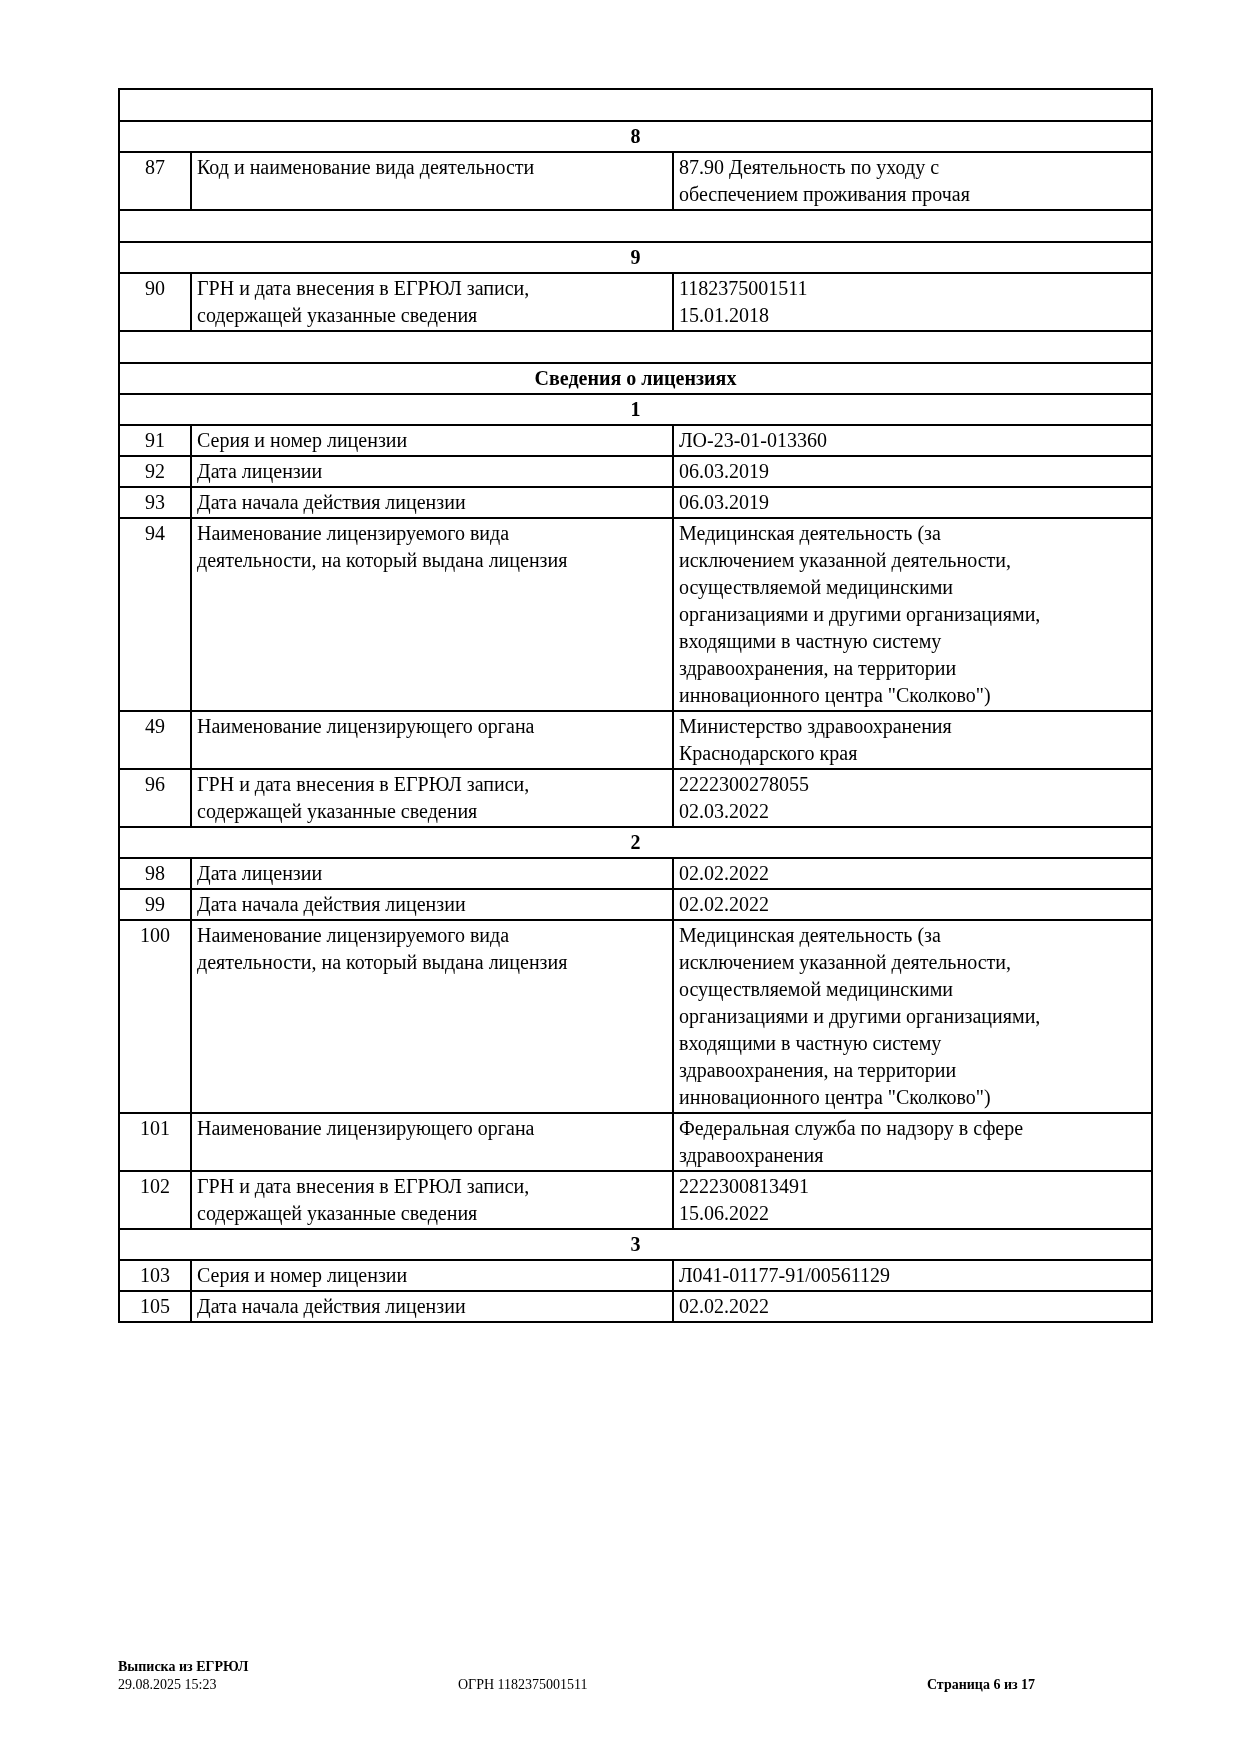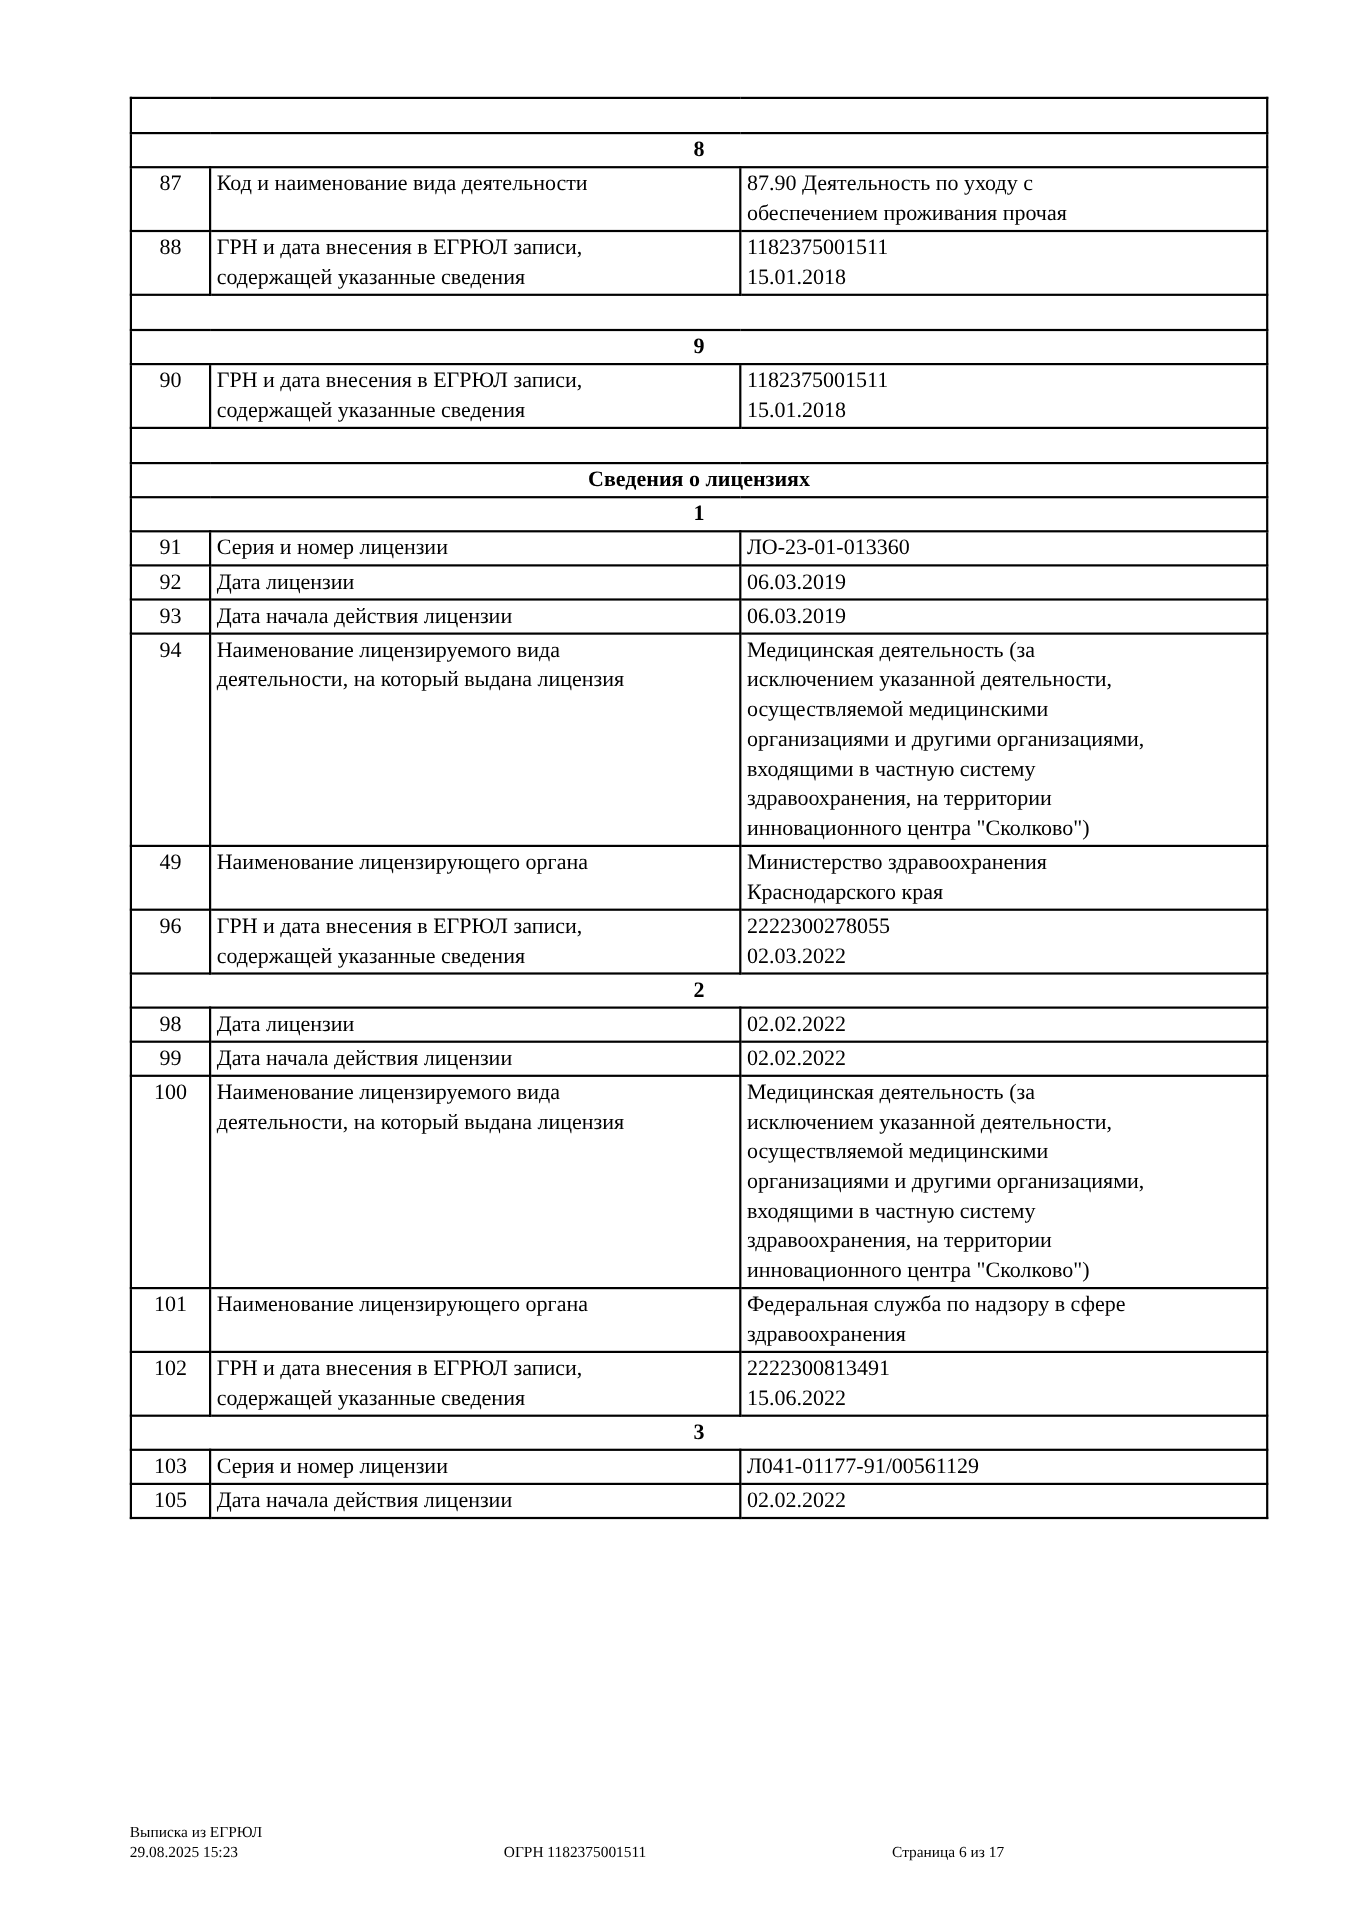--- a/index.html
+++ b/index.html
@@ -63,24 +63,25 @@
   .footer .f-left {
     width: 340px;
     text-align: left;
   }
   .footer .f-center {
     flex: 1;
     text-align: left;
   }
   .footer .f-right {
     width: 340px;
-    text-align: left;
+    text-align: center;
+    font-weight: bold;
   }
   .footer .doc-title {
-    font-weight: normal;
+    font-weight: bold;
   }
 </style>
 </head>
 <body>
 
 <div class="page">
 
   <table class="egrul">
     <colgroup>
       <col style="width:72px">
@@ -92,27 +93,20 @@
           <td colspan="3"></td>
         </tr>
         <tr class="header-row">
           <td colspan="3">8</td>
         </tr>
         <tr class="data-row">
           <td class="cell-num">87</td>
           <td class="cell-label">Код и наименование вида деятельности</td>
           <td class="cell-value">87.90 Деятельность по уходу с
 обеспечением проживания прочая</td>
-        </tr>
-        <tr class="data-row">
-          <td class="cell-num">88</td>
-          <td class="cell-label">ГРН и дата внесения в ЕГРЮЛ записи,
-содержащей указанные сведения</td>
-          <td class="cell-value">1182375001511
-15.01.2018</td>
         </tr>
         <tr class="spacer-row">
           <td colspan="3"></td>
         </tr>
         <tr class="header-row">
           <td colspan="3">9</td>
         </tr>
         <tr class="data-row">
           <td class="cell-num">90</td>
           <td class="cell-label">ГРН и дата внесения в ЕГРЮЛ записи,

